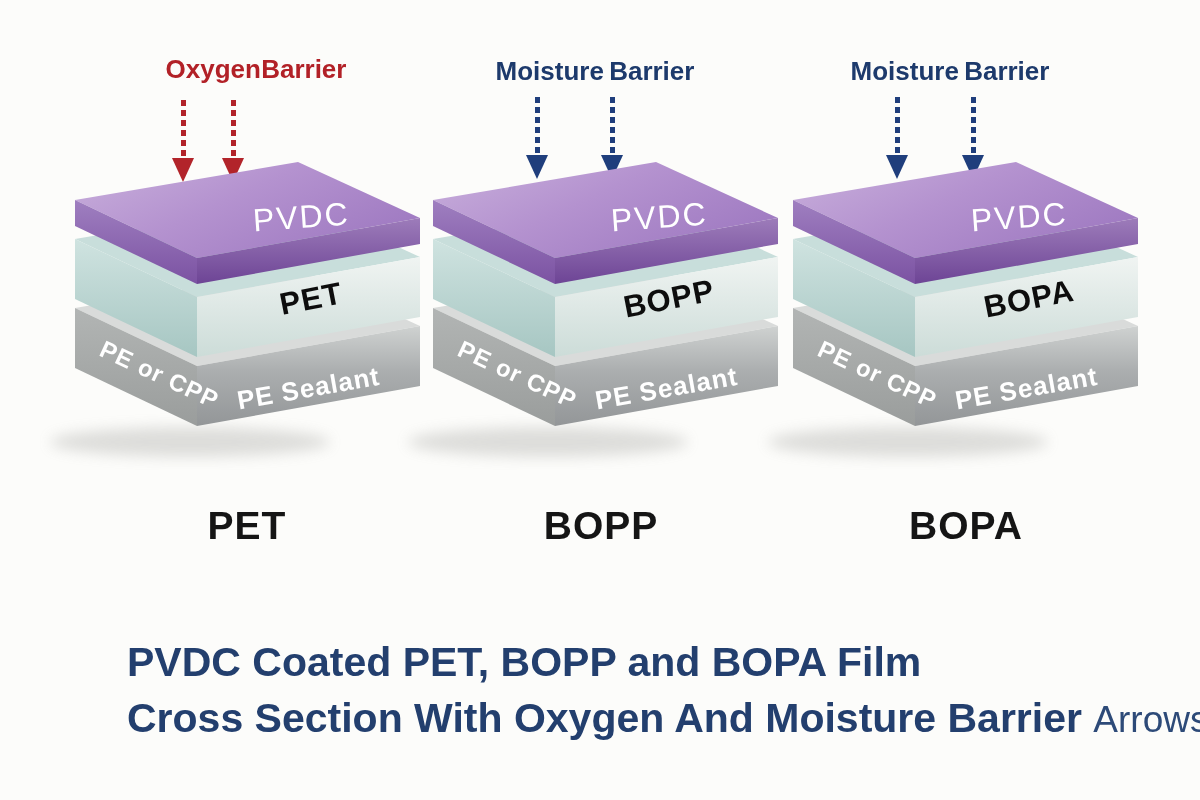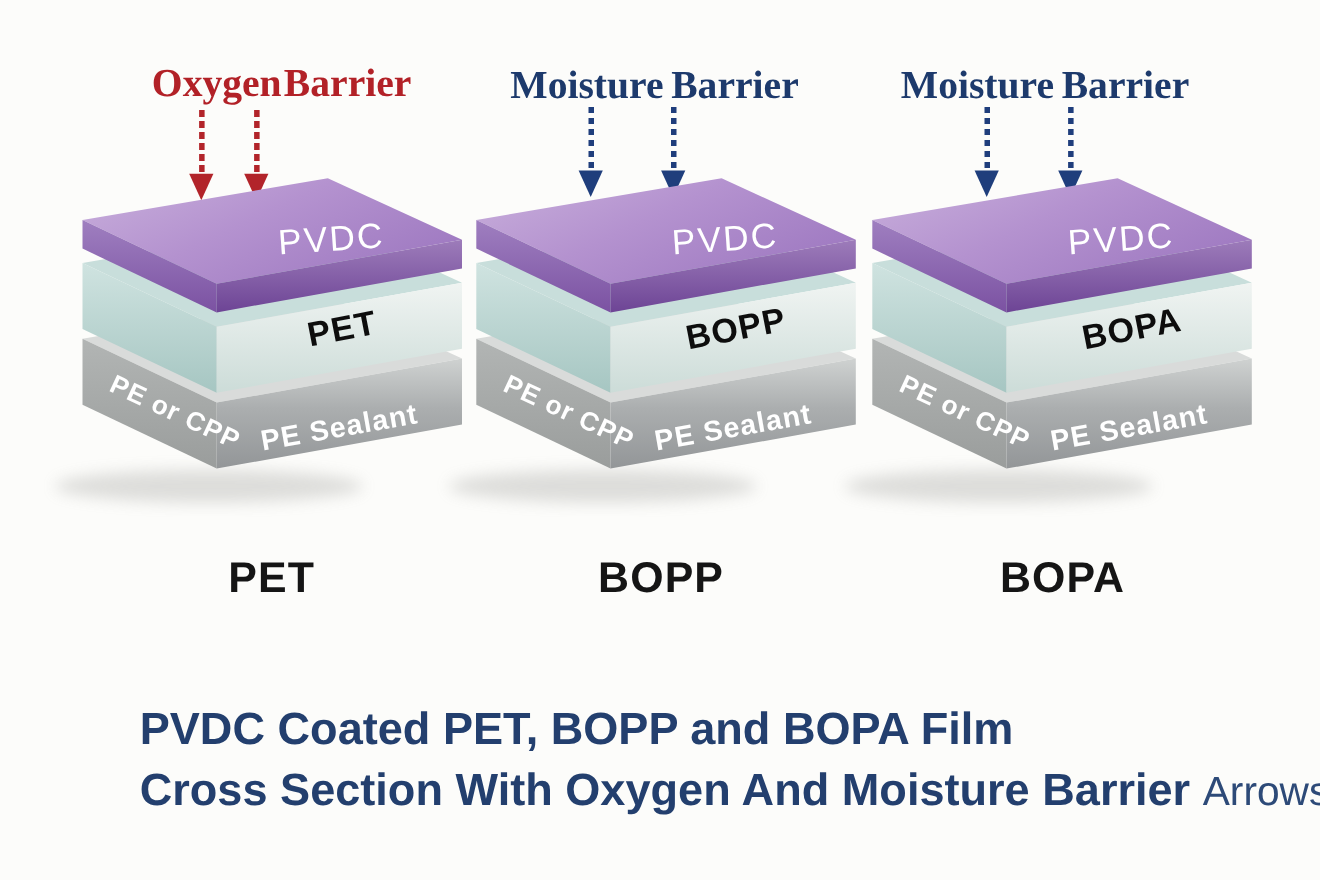--- a/index.html
+++ b/index.html
@@ -2,21 +2,21 @@
 <html><head>
 <meta charset="utf-8">
 <style>
   html,body{margin:0;padding:0;}
   body{width:1200px;height:800px;overflow:hidden;background:#fbfbf9;
        font-family:"Liberation Sans","DejaVu Sans",sans-serif;}
   .canvas{position:relative;width:1200px;height:800px;background:#fcfcfa;}
 
   
   .barrier-label{position:absolute;transform:translateX(-50%);white-space:nowrap;
-                 font-weight:700;font-size:36px;letter-spacing:0px;font-family:Liberation Serif, serif;}
+                 font-weight:700;font-size:26px;letter-spacing:0px;}
   .barrier-oxygen{left:256px;top:54px;color:#b22127;word-spacing:-7px;}
   .barrier-moisture-1{left:595px;top:56px;color:#1d3a6c;word-spacing:-2px;}
   .barrier-moisture-2{left:950px;top:56px;color:#1d3a6c;word-spacing:-2px;}
 
   
   .arrow{position:absolute;width:24px;display:flex;flex-direction:column;align-items:center;}
   .arrow .shaft{width:5px;height:58px;
     background:repeating-linear-gradient(180deg,var(--c) 0 6px,transparent 6px 10px);}
   .arrow .head{width:0;height:0;border-left:11px solid transparent;
     border-right:11px solid transparent;border-top:24px solid var(--c);}

